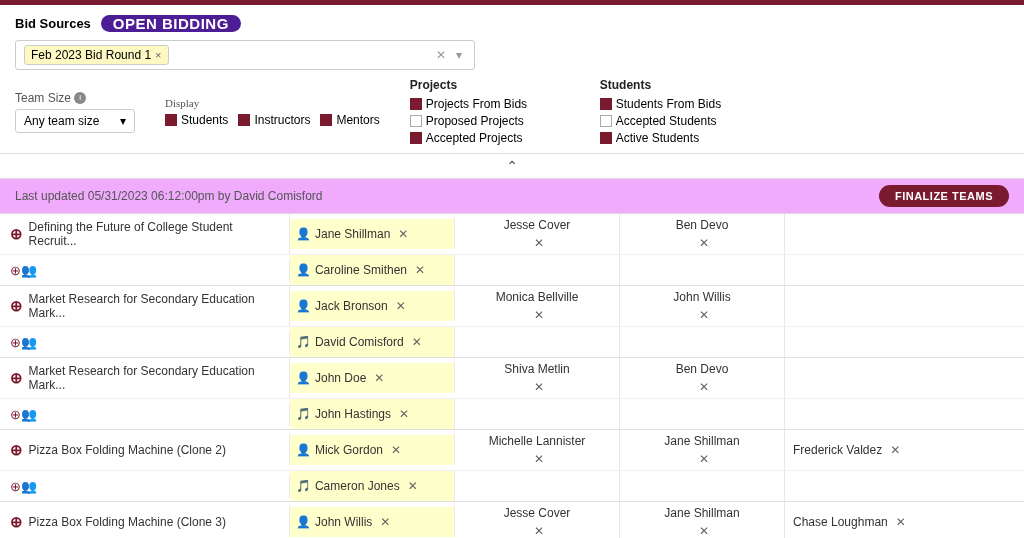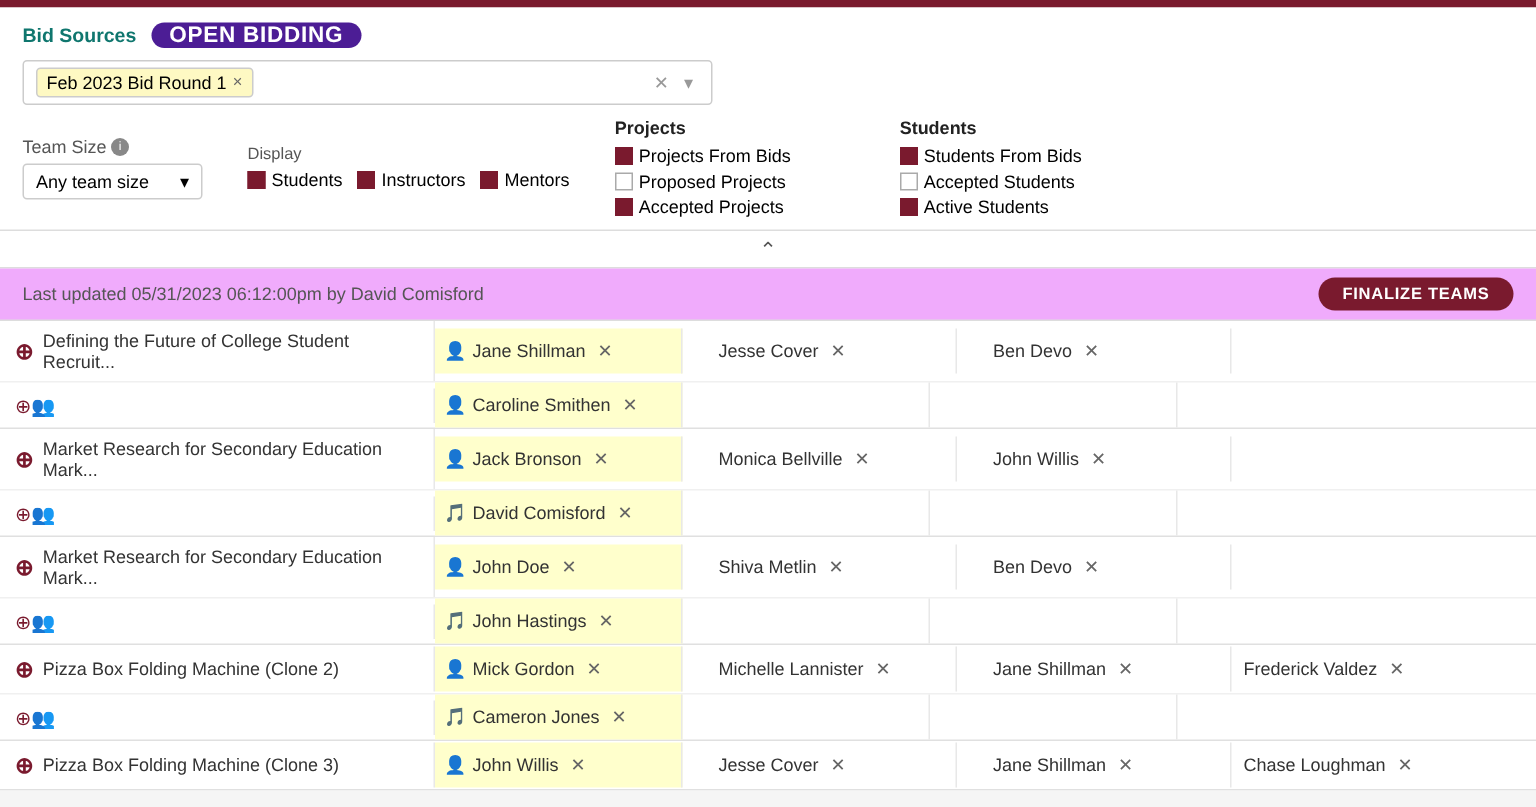--- a/index.html
+++ b/index.html
@@ -4,21 +4,21 @@
   <style>
     * { box-sizing: border-box; margin: 0; padding: 0; font-family: Arial, sans-serif; font-size: 12px; }
     body { background: #f5f5f5; width: 1024px; overflow-x: hidden; }
 
     .top-bar { height: 5px; background: #7a1a2e; }
 
     .header { background: #fff; padding: 10px 15px 8px; border-bottom: 1px solid #ddd; }
 
     .header-row1 { display: flex; align-items: center; gap: 10px; margin-bottom: 8px; }
 
-    .bid-sources-label { font-weight: bold; font-size: 13px; color: #0f766e; }
+    .bid-sources-label { font-weight: bold; font-size: 13px; color: #000000; }
 
     .open-bidding-btn {
       background: #4c1d95;
       color: #fff;
       border: none;
       border-radius: 20px;
       padding: 0 12px;
       font-size: 15px;
       font-weight: bold;
       cursor: pointer;
@@ -60,21 +60,21 @@
       border-radius: 3px;
       padding: 4px 8px;
       font-size: 12px;
       width: 120px;
       display: flex;
       align-items: center;
       justify-content: space-between;
       cursor: pointer;
     }
     .display-section { display: flex; flex-direction: column; gap: 4px; }
-    .display-label { font-size: 11px; color: #555; }
+    .display-label { font-size: 11px; color: #555; font-family: Liberation Serif, serif; }
     .display-checkboxes { display: flex; align-items: center; gap: 10px; }
     .checkbox-item { display: flex; align-items: center; gap: 4px; cursor: pointer; font-size: 12px; }
     .checkbox-filled { width: 12px; height: 12px; background: #7a1a2e; border: 1px solid #7a1a2e; display: inline-block; }
     .checkbox-empty { width: 12px; height: 12px; background: #fff; border: 1px solid #aaa; display: inline-block; }
 
     .projects-section { display: flex; flex-direction: column; gap: 3px; min-width: 160px; }
     .section-title { font-size: 12px; font-weight: bold; color: #222; margin-bottom: 2px; }
     .students-section { display: flex; flex-direction: column; gap: 3px; min-width: 180px; }
 
     .collapse-bar { background: #fff; display: flex; justify-content: center; padding: 4px; border-bottom: 1px solid #ddd; cursor: pointer; }
@@ -89,21 +89,21 @@
     .project-row { display: flex; align-items: center; min-height: 32px; }
     .project-name-cell { width: 290px; padding: 6px 10px; display: flex; align-items: center; gap: 6px; color: #333; font-size: 12px; border-right: 1px solid #e8e8e8; }
     .project-name-cell.main-row { font-size: 12px; }
     .add-icon { color: #7a1a2e; cursor: pointer; font-size: 15px; font-weight: bold; }
     .add-group-icon { color: #7a1a2e; cursor: pointer; font-size: 13px; }
 
     .instructor-cell { background: #ffffcc; padding: 4px 6px; display: flex; align-items: center; gap: 4px; min-height: 30px; border-right: 1px solid #e8e8e8; width: 165px; }
     .instructor-name { font-size: 12px; color: #333; }
     .x-btn { color: #666; cursor: pointer; font-size: 12px; margin-left: 4px; }
 
-    .student-cell { padding: 4px 24px; display: flex; align-items: center; gap: 4px; width: 183px; border-right: 1px solid #e8e8e8; min-height: 30px; }
+    .student-cell { padding: 4px 6px; display: flex; align-items: center; gap: 4px; width: 165px; border-right: 1px solid #e8e8e8; min-height: 30px; flex-direction: column; }
     .student-name { font-size: 12px; color: #333; }
 
     .extra-cell { padding: 4px 8px; display: flex; align-items: center; gap: 4px; min-width: 160px; }
 
     .person-icon { color: #7a1a2e; font-size: 12px; }
 
     .empty-cell { width: 165px; border-right: 1px solid #e8e8e8; min-height: 30px; }
     .sub-row { display: flex; align-items: center; min-height: 30px; border-top: 1px solid #f0f0f0; }
     .sub-project-cell { width: 290px; padding: 4px 10px; display: flex; align-items: center; gap: 6px; border-right: 1px solid #e8e8e8; }
 

